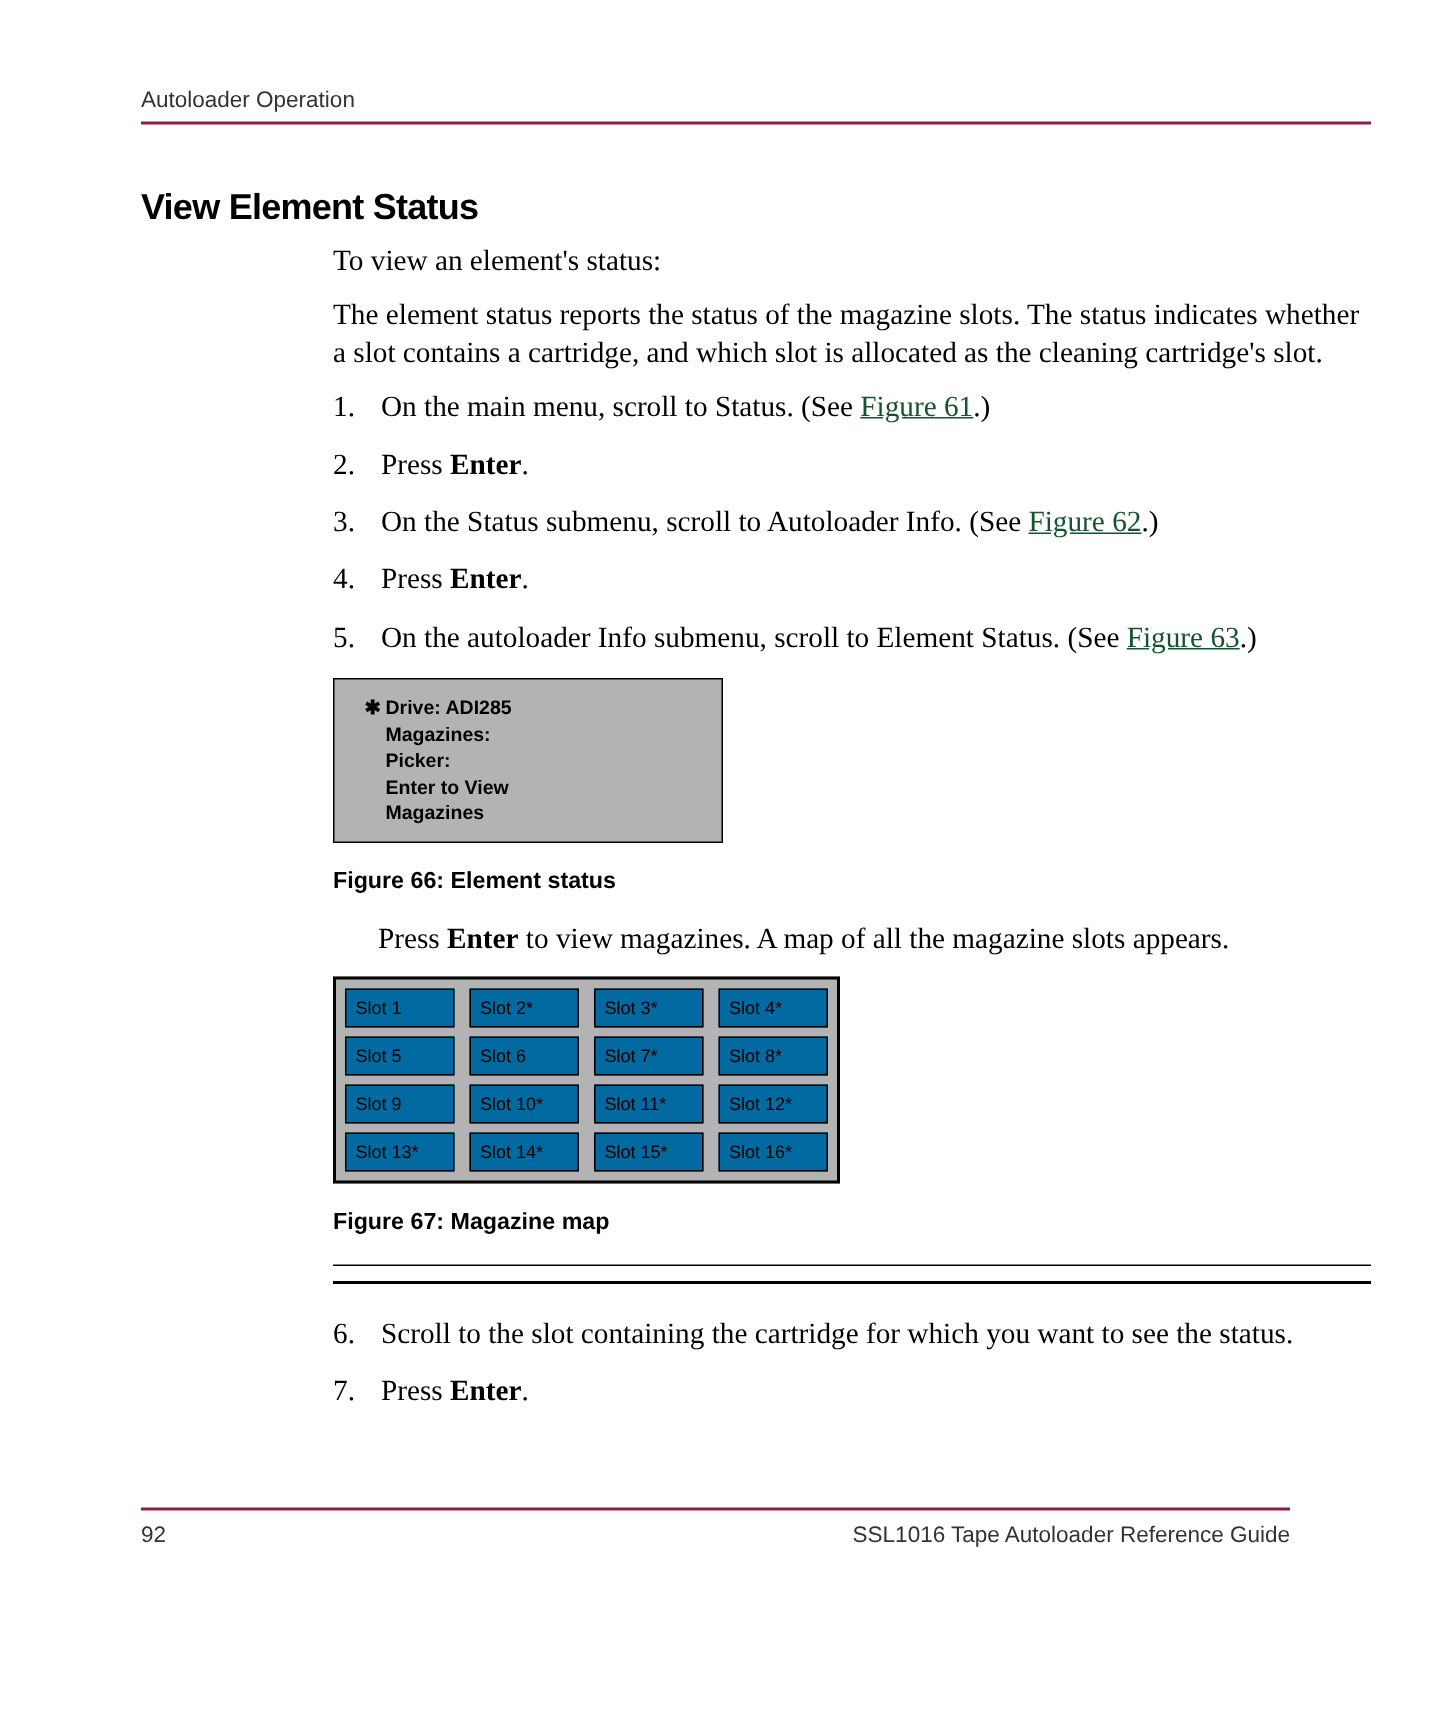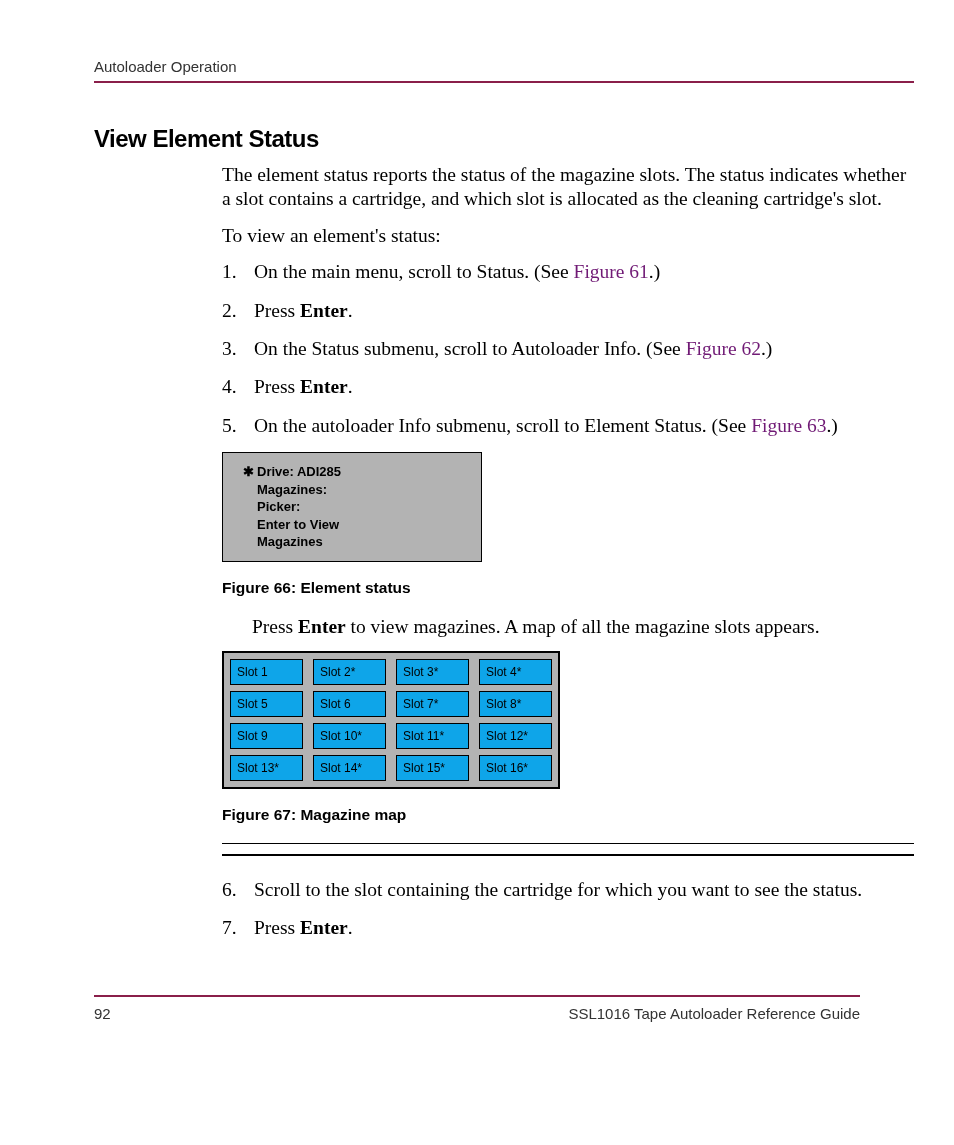--- a/index.html
+++ b/index.html
@@ -55,21 +55,21 @@
     padding-left: 32px;
     margin: 0 0 14px 0;
   }
   .steps li::before {
     content: counter(st) ".";
     position: absolute;
     left: 0;
     top: 0;
   }
   .bold { font-weight: bold; }
-  .link { color: #701a75; }
+  .link { color: #14532d; text-decoration: underline; }
   .lcd-box {
     box-sizing: border-box;
     width: 260px;
     border: 1.5px solid #000;
     background: #b3b3b3;
     padding: 10px 14px 10px 20px;
     margin: 4px 0 16px 0;
     font-family: Arial, Helvetica, sans-serif;
     font-weight: bold;
     font-size: 13px;
@@ -91,21 +91,21 @@
     border: 2px solid #000;
     padding: 6px 6px 6px 6px;
     margin: 6px 0 16px 0;
   }
   .map-grid {
     display: grid;
     grid-template-columns: repeat(4, 1fr);
     gap: 6px 10px;
   }
   .map-cell {
-    background: #0ea5e9;
+    background: #0369a1;
     border: 1px solid #000;
     height: 24px;
     display: flex;
     align-items: center;
     padding-left: 6px;
     font-family: Arial, Helvetica, sans-serif;
     font-size: 12px;
   }
   .note-rule {
     height: 1.5px;
@@ -115,21 +115,21 @@
   .note-line {
     font-family: Arial, Helvetica, sans-serif;
     font-size: 16.5px;
     margin: 0 0 8px 0;
   }
   .note-label { color: #1a2fd0; font-weight: bold; }
   .footer {
     position: absolute;
     left: 94px;
     right: 94px;
-    bottom: 72px;
+    bottom: 62px;
   }
   .rule-bot {
     height: 2px;
     background: #8a1f4a;
     margin-bottom: 8px;
   }
   .foot-row {
     display: flex;
     justify-content: space-between;
     font-family: Arial, Helvetica, sans-serif;
@@ -142,22 +142,22 @@
 
 <div class="page">
 
   <div class="running-head">Autoloader Operation</div>
   <div class="rule-top"></div>
 
   <div class="h2">View Element Status</div>
 
   <div class="body-col">
 
+    <p>To view an element's status:</p>
     <p>The element status reports the status of the magazine slots. The status indicates whether a slot contains a cartridge, and which slot is allocated as the cleaning cartridge's slot.</p>
-    <p>To view an element's status:</p>
 
     <ol class="steps">
       <li>
         <span>On the main menu, scroll to Status. (See </span><span class="link">Figure 61</span><span>.)</span>
       </li>
       <li>
         <span>Press </span><span class="bold">Enter</span><span>.</span>
       </li>
       <li>
         <span>On the Status submenu, scroll to Autoloader Info. (See </span><span class="link">Figure 62</span><span>.)</span>

